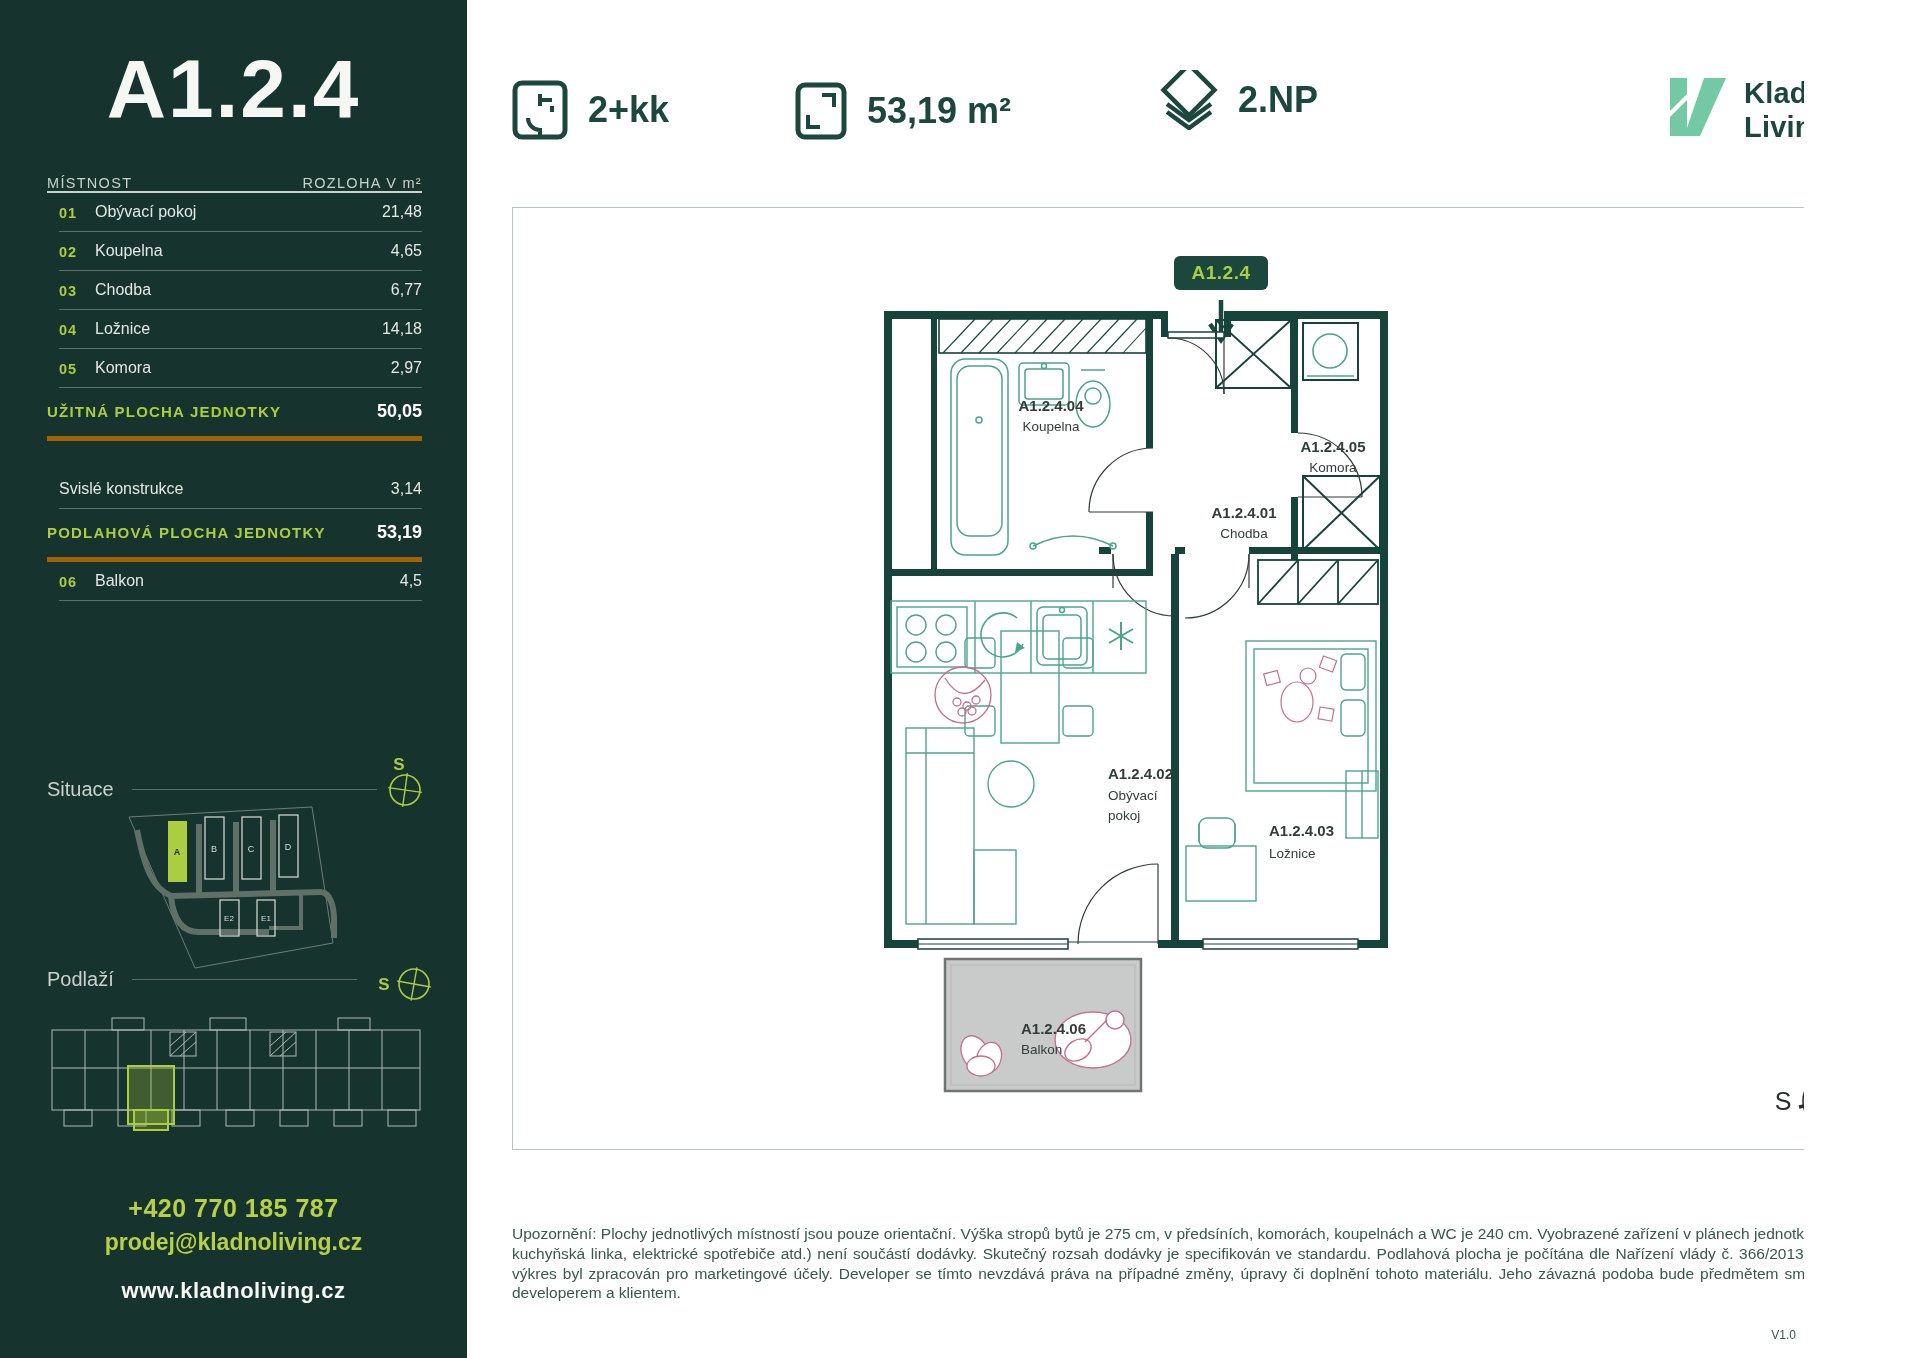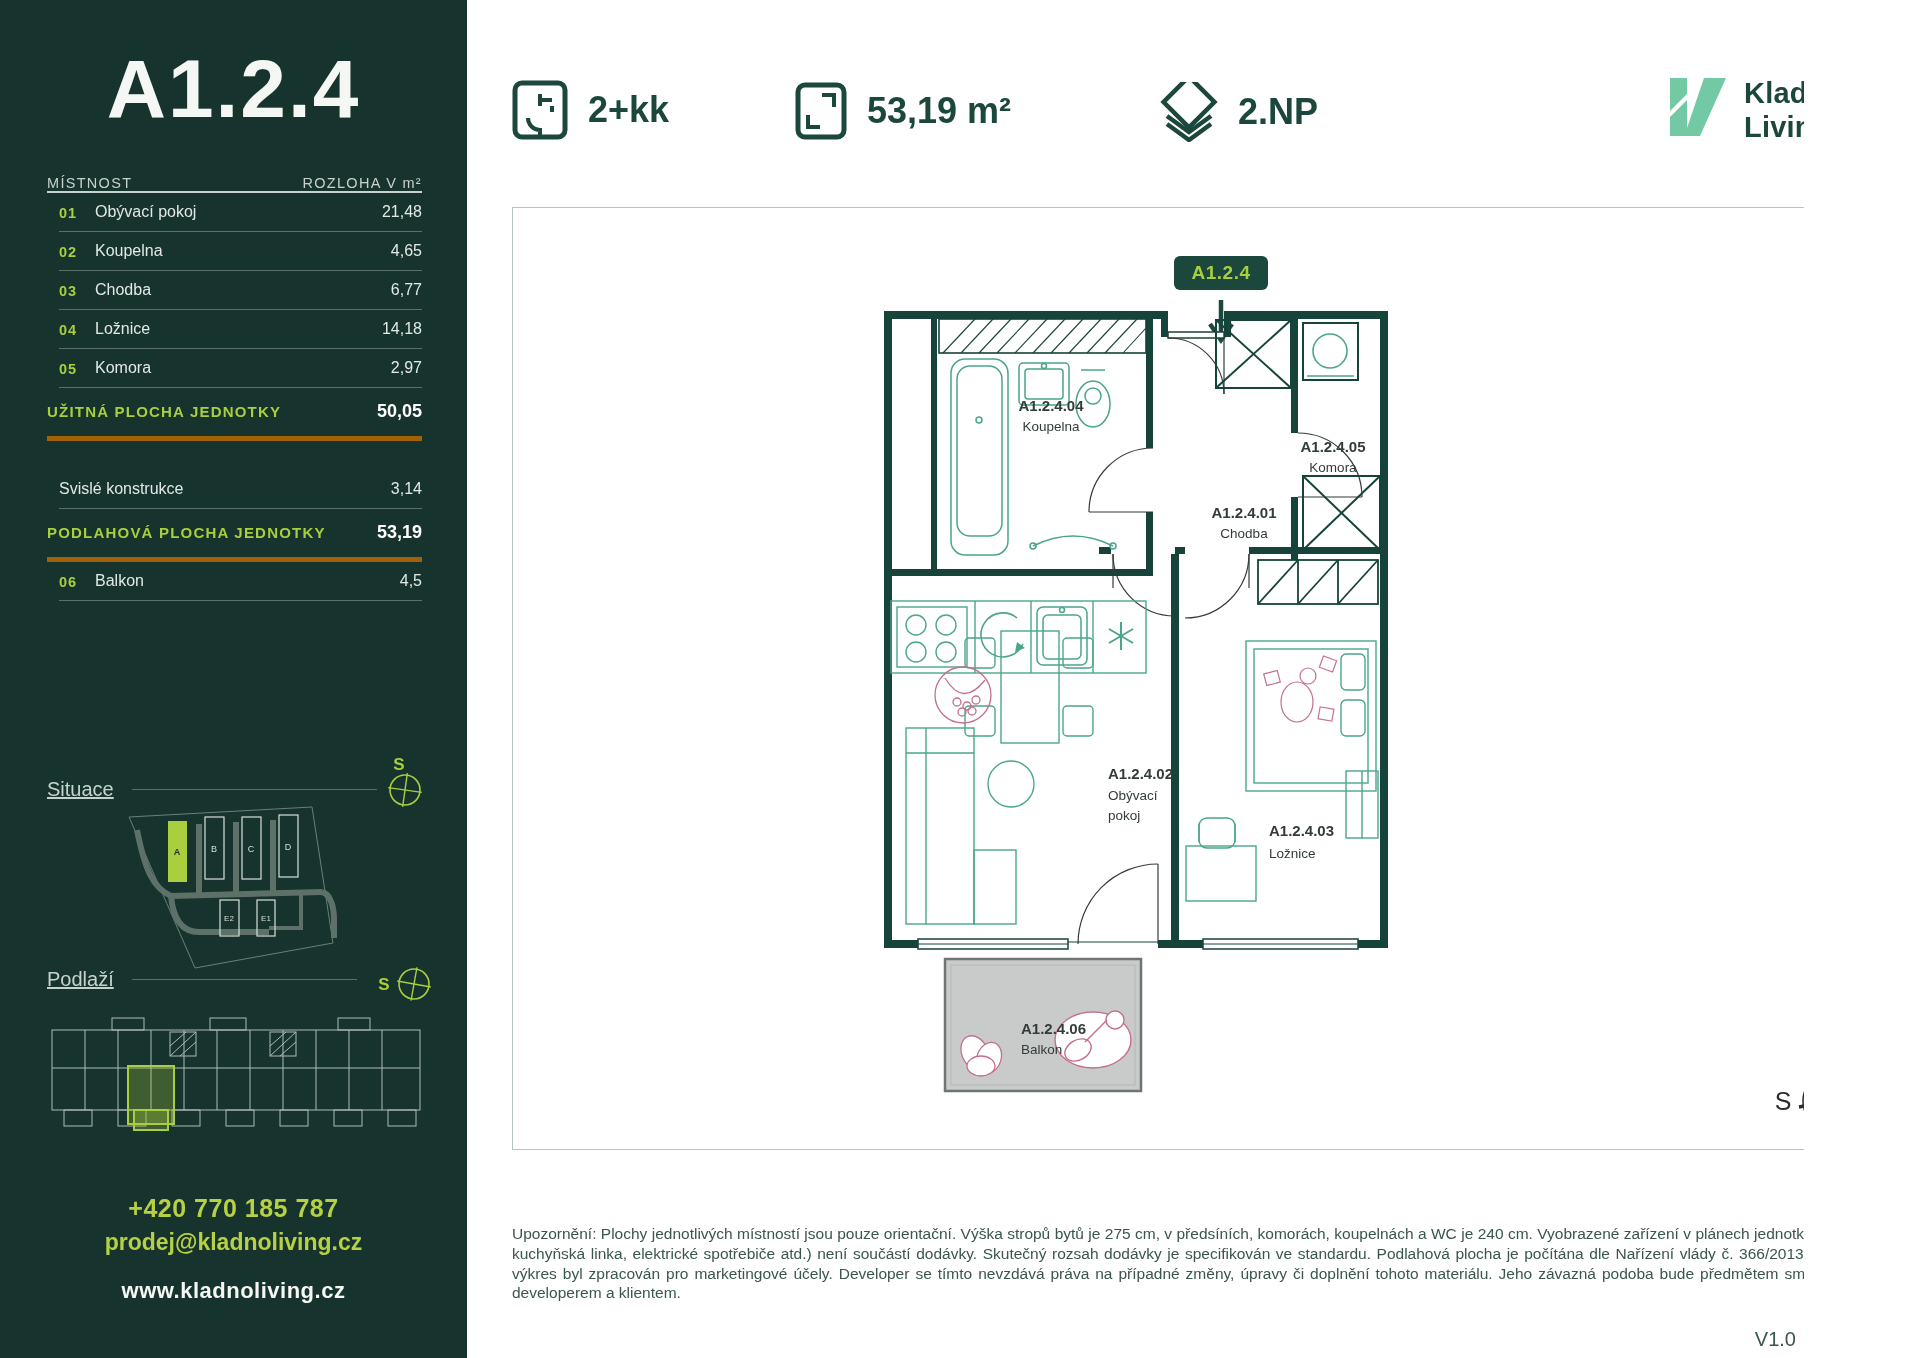--- a/index.html
+++ b/index.html
@@ -10,21 +10,21 @@
   .sidebar{position:absolute;left:0;top:0;width:467px;height:1358px;background:#17332D;color:#E2E9E5;}
   .unit-title{position:absolute;top:42px;left:0;width:100%;text-align:center;font-size:82px;font-weight:600;letter-spacing:2px;color:#F4F7F3;}
   .tbl{position:absolute;left:47px;width:375px;}
   .tbl-head{display:flex;justify-content:space-between;font-size:14.5px;letter-spacing:1.3px;color:#C7D2CC;border-bottom:2px solid #C7D2CC;}
   .row{display:flex;align-items:flex-end;padding:10px 0;border-bottom:1px solid rgba(235,242,238,.32);font-size:16px;color:#E2E9E5;margin-left:12px;}
   .row .num{color:#A9CE3E;font-weight:700;width:36px;letter-spacing:1px;font-size:14.5px;}
   .row .val{margin-left:auto;}
   .total{display:flex;align-items:baseline;padding:13px 0 14px 0;border-bottom:5px solid #a16207;}
   .total .lbl{color:#A9CE3E;font-weight:700;letter-spacing:1.2px;font-size:15px;}
   .total .val{margin-left:auto;color:#FFFFFF;font-weight:700;font-size:18px;}
-  .sec-hdr{position:absolute;left:47px;width:330px;display:flex;align-items:center;color:#C7D2CC;font-size:20px;text-decoration:underline;}
+  .sec-hdr{position:absolute;left:47px;width:330px;display:flex;align-items:center;color:#C7D2CC;font-size:20px;}
   .sec-hdr .rule{flex:1;height:1px;background:#5c6f67;margin-left:18px;}
   .contact{position:absolute;left:0;width:100%;text-align:center;}
   .phone{top:1194px;color:#B7D145;font-size:25px;font-weight:700;letter-spacing:.5px;}
   .email{top:1229px;color:#B7D145;font-size:23px;font-weight:700;}
   .web{top:1278px;color:#F4F7F3;font-size:22px;font-weight:700;letter-spacing:.5px;}
 
   
   .hdr-item{position:absolute;display:flex;align-items:center;gap:20px;color:#1B473D;}
   .hdr-label{font-size:36px;font-weight:600;white-space:nowrap;}
   .logo{position:absolute;display:flex;align-items:flex-start;gap:16px;}
@@ -35,21 +35,21 @@
   .plan-frame svg{position:absolute;left:0;top:0;}
   svg text{font-family:"Liberation Sans",sans-serif;}
   .code{font-size:15px;font-weight:600;fill:#333D38;}
   .rname{font-size:13.5px;fill:#333D38;}
   .badge-txt{font-size:19px;font-weight:700;fill:#A9CE3E;letter-spacing:.5px;}
   .scale-txt{font-size:15px;fill:#2A2F2C;}
   .compass-s{font-size:25px;fill:#2A2F2C;}
 
   
   .disclaimer{position:absolute;left:512px;top:1224px;width:1368px;font-size:15.5px;line-height:19.8px;color:#3A564E;text-align:justify;}
-  .version{position:absolute;right:8px;top:1328px;font-size:20px;color:#3A564E;}
+  .version{position:absolute;right:8px;top:1328px;font-size:12px;color:#3A564E;}
 </style>
 </head>
 <body>
 
 <div class="page">
 
   <aside class="sidebar">
     <div class="unit-title">A1.2.4</div>
 
     <div class="tbl" style="top:175px;">
@@ -210,21 +210,21 @@
 
   <div class="hdr-item" style="left:795px;top:82px;">
     <svg width="52" height="58" viewBox="0 0 52 58">
       <rect x="3" y="3" width="46" height="52" rx="7" fill="none" stroke="#1B473D" stroke-width="5"></rect>
       <path d="M27,13 L39,13 L39,25" fill="none" stroke="#1B473D" stroke-width="4"></path>
       <path d="M13,33 L13,45 L25,45" fill="none" stroke="#1B473D" stroke-width="4"></path>
     </svg>
     <span class="hdr-label">53,19 m²</span>
   </div>
 
-  <div class="hdr-item" style="left:1160px;top:82px;">
+  <div class="hdr-item" style="left:1160px;top:70px;">
     <svg width="58" height="60" viewBox="0 0 58 60">
       <rect x="11" y="2" width="36" height="36" transform="rotate(45 29 20)" fill="none" stroke="#1B473D" stroke-width="4.5"></rect>
       <path d="M7,34 L29,50 L51,34" fill="none" stroke="#1B473D" stroke-width="4.5"></path>
       <path d="M7,42 L29,58 L51,42" fill="none" stroke="#1B473D" stroke-width="4.5"></path>
     </svg>
     <span class="hdr-label">2.NP</span>
   </div>
 
   <div class="logo" style="left:1668px;top:76px;">
     <svg width="60" height="62" viewBox="0 0 60 62">

